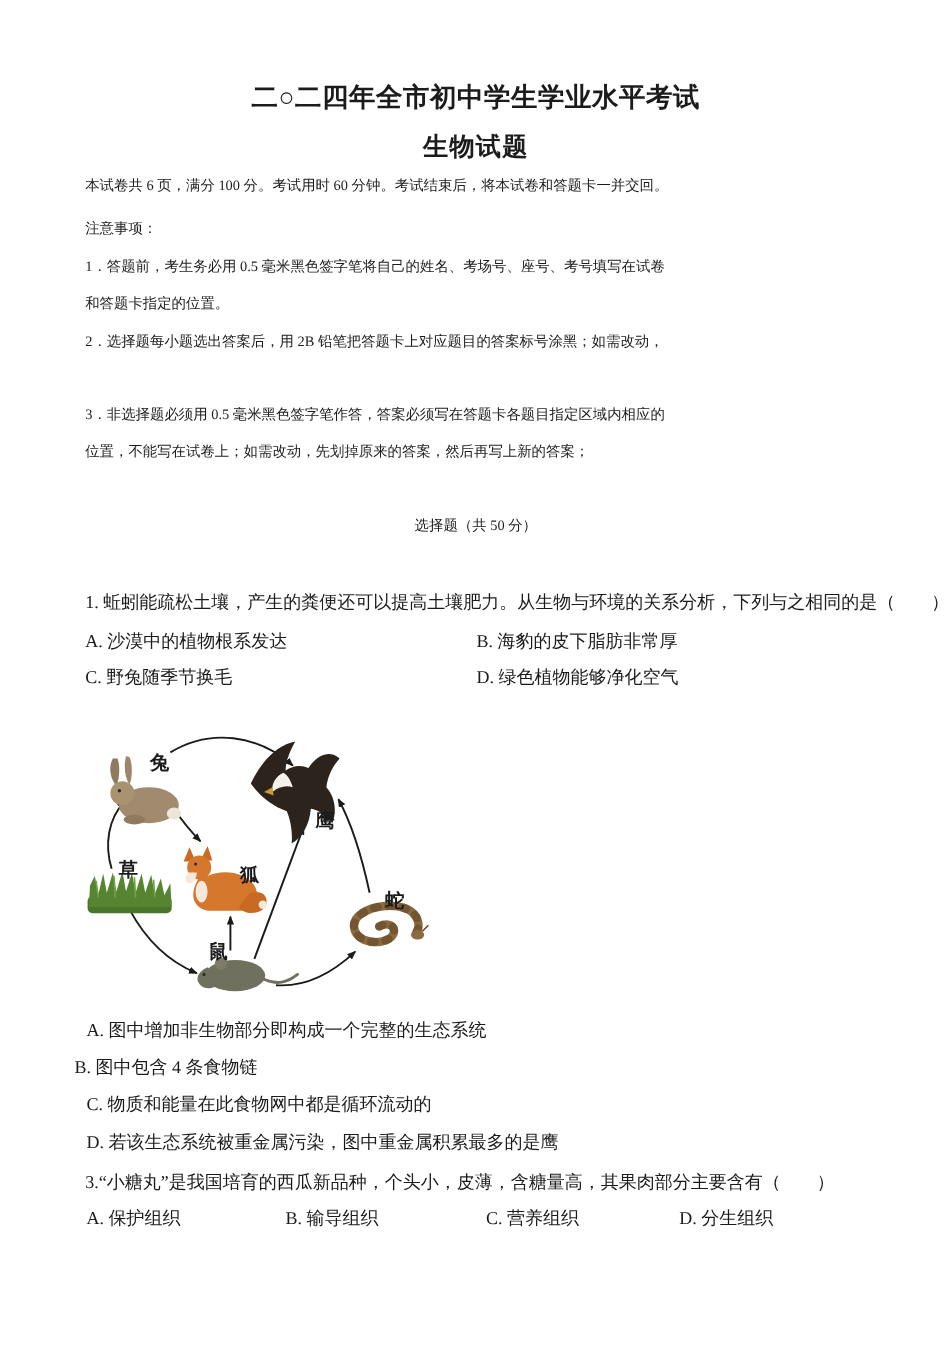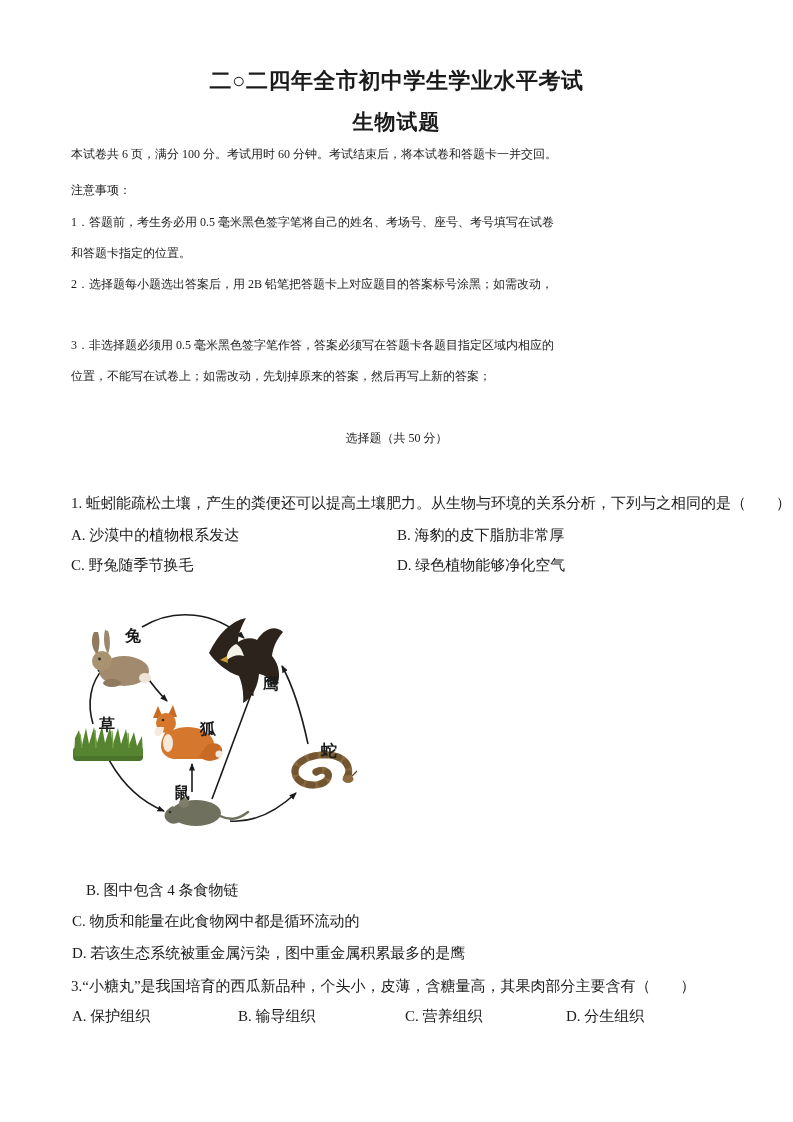--- a/index.html
+++ b/index.html
@@ -122,21 +122,22 @@
     </g>
 
     <text class="fw-label" x="65" y="35">兔</text>
     <text class="fw-label" x="203" y="83">鹰</text>
     <text class="fw-label" x="39" y="124">草</text>
     <text class="fw-label" x="140" y="128">狐</text>
     <text class="fw-label" x="261" y="150">蛇</text>
     <text class="fw-label" x="114" y="192">鼠</text>
   </svg>
 
-  <div class="ln r" style="top:882px;left:86px">B. 图中包含 4 条食物链</div>
+  <div class="ln r" style="top:851px;left:72px">A. 图中增加非生物部分即构成一个完整的生态系统</div>
+  <div class="ln r" style="top:882px;left:62px">B. 图中包含 4 条食物链</div>
   <div class="ln r" style="top:913px;left:72px">C. 物质和能量在此食物网中都是循环流动的</div>
   <div class="ln r" style="top:945px;left:72px">D. 若该生态系统被重金属污染，图中重金属积累最多的是鹰</div>
 
   <div class="ln r" style="top:978px;left:71px">3.“小糖丸”是我国培育的西瓜新品种，个头小，皮薄，含糖量高，其果肉部分主要含有（　　）</div>
   <div class="ln r" style="top:1008px;left:72px">A. 保护组织</div>
   <div class="ln r" style="top:1008px;left:238px">B. 输导组织</div>
   <div class="ln r" style="top:1008px;left:405px">C. 营养组织</div>
   <div class="ln r" style="top:1008px;left:566px">D. 分生组织</div>
 
 </div>

